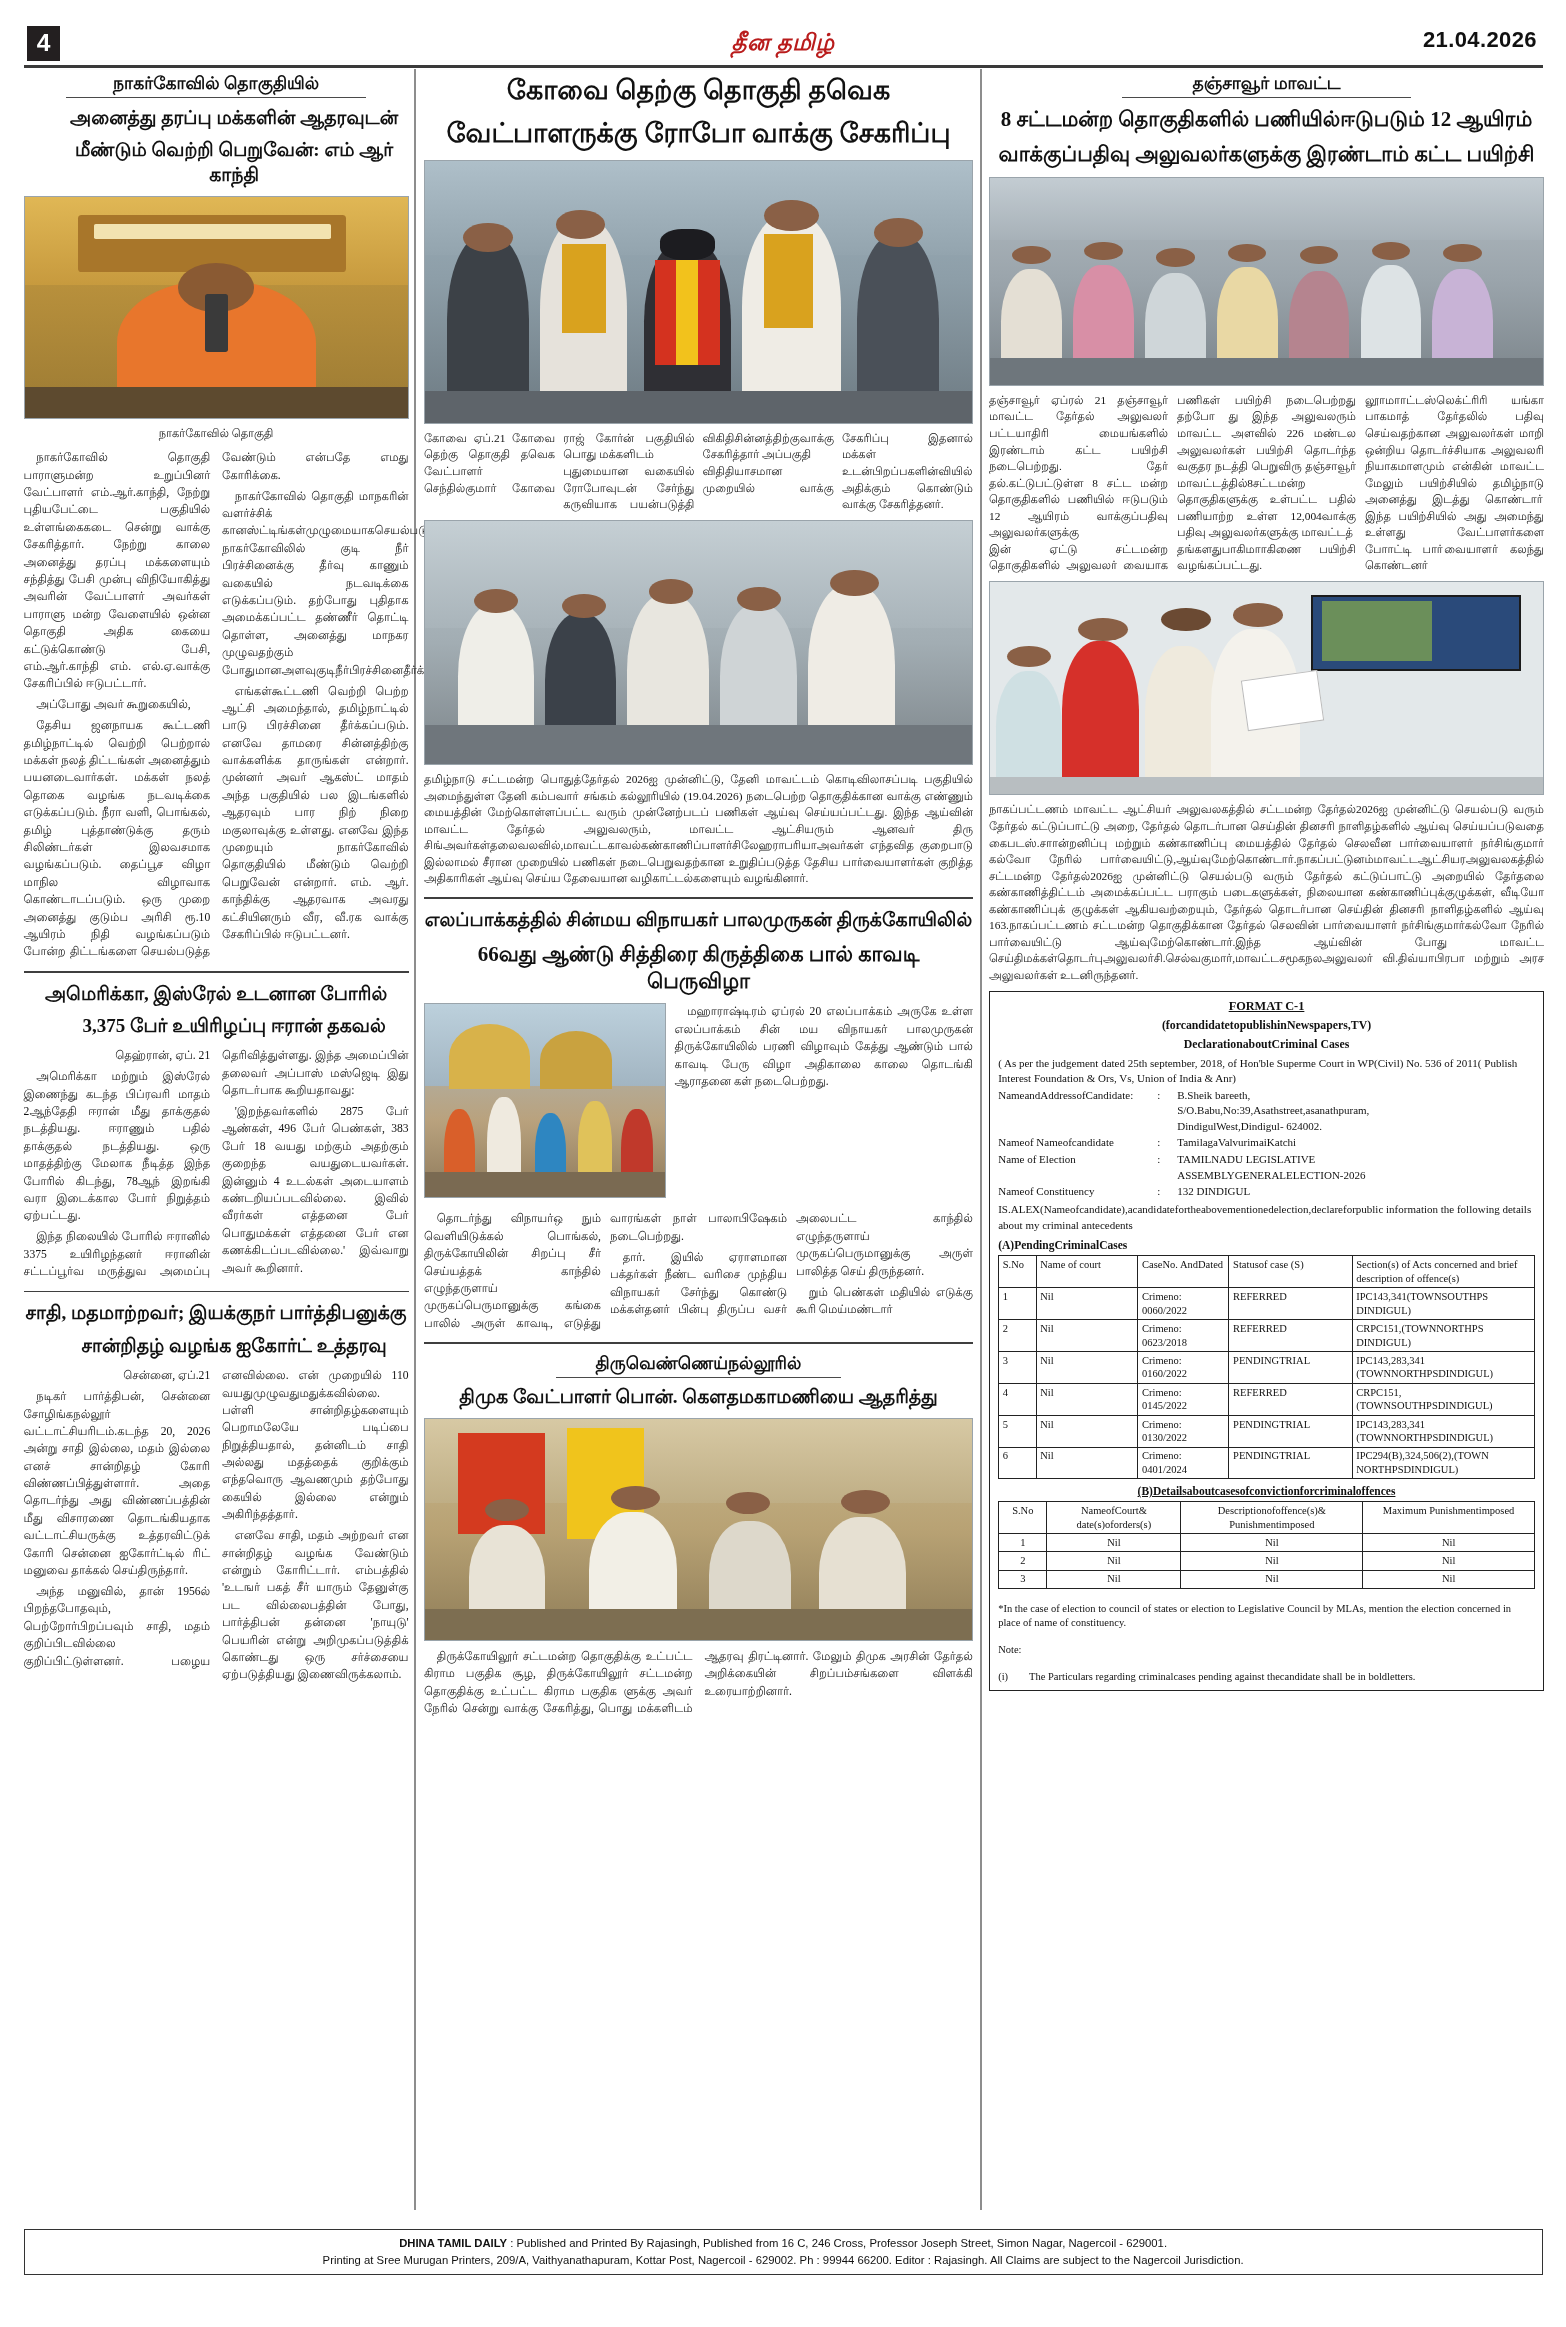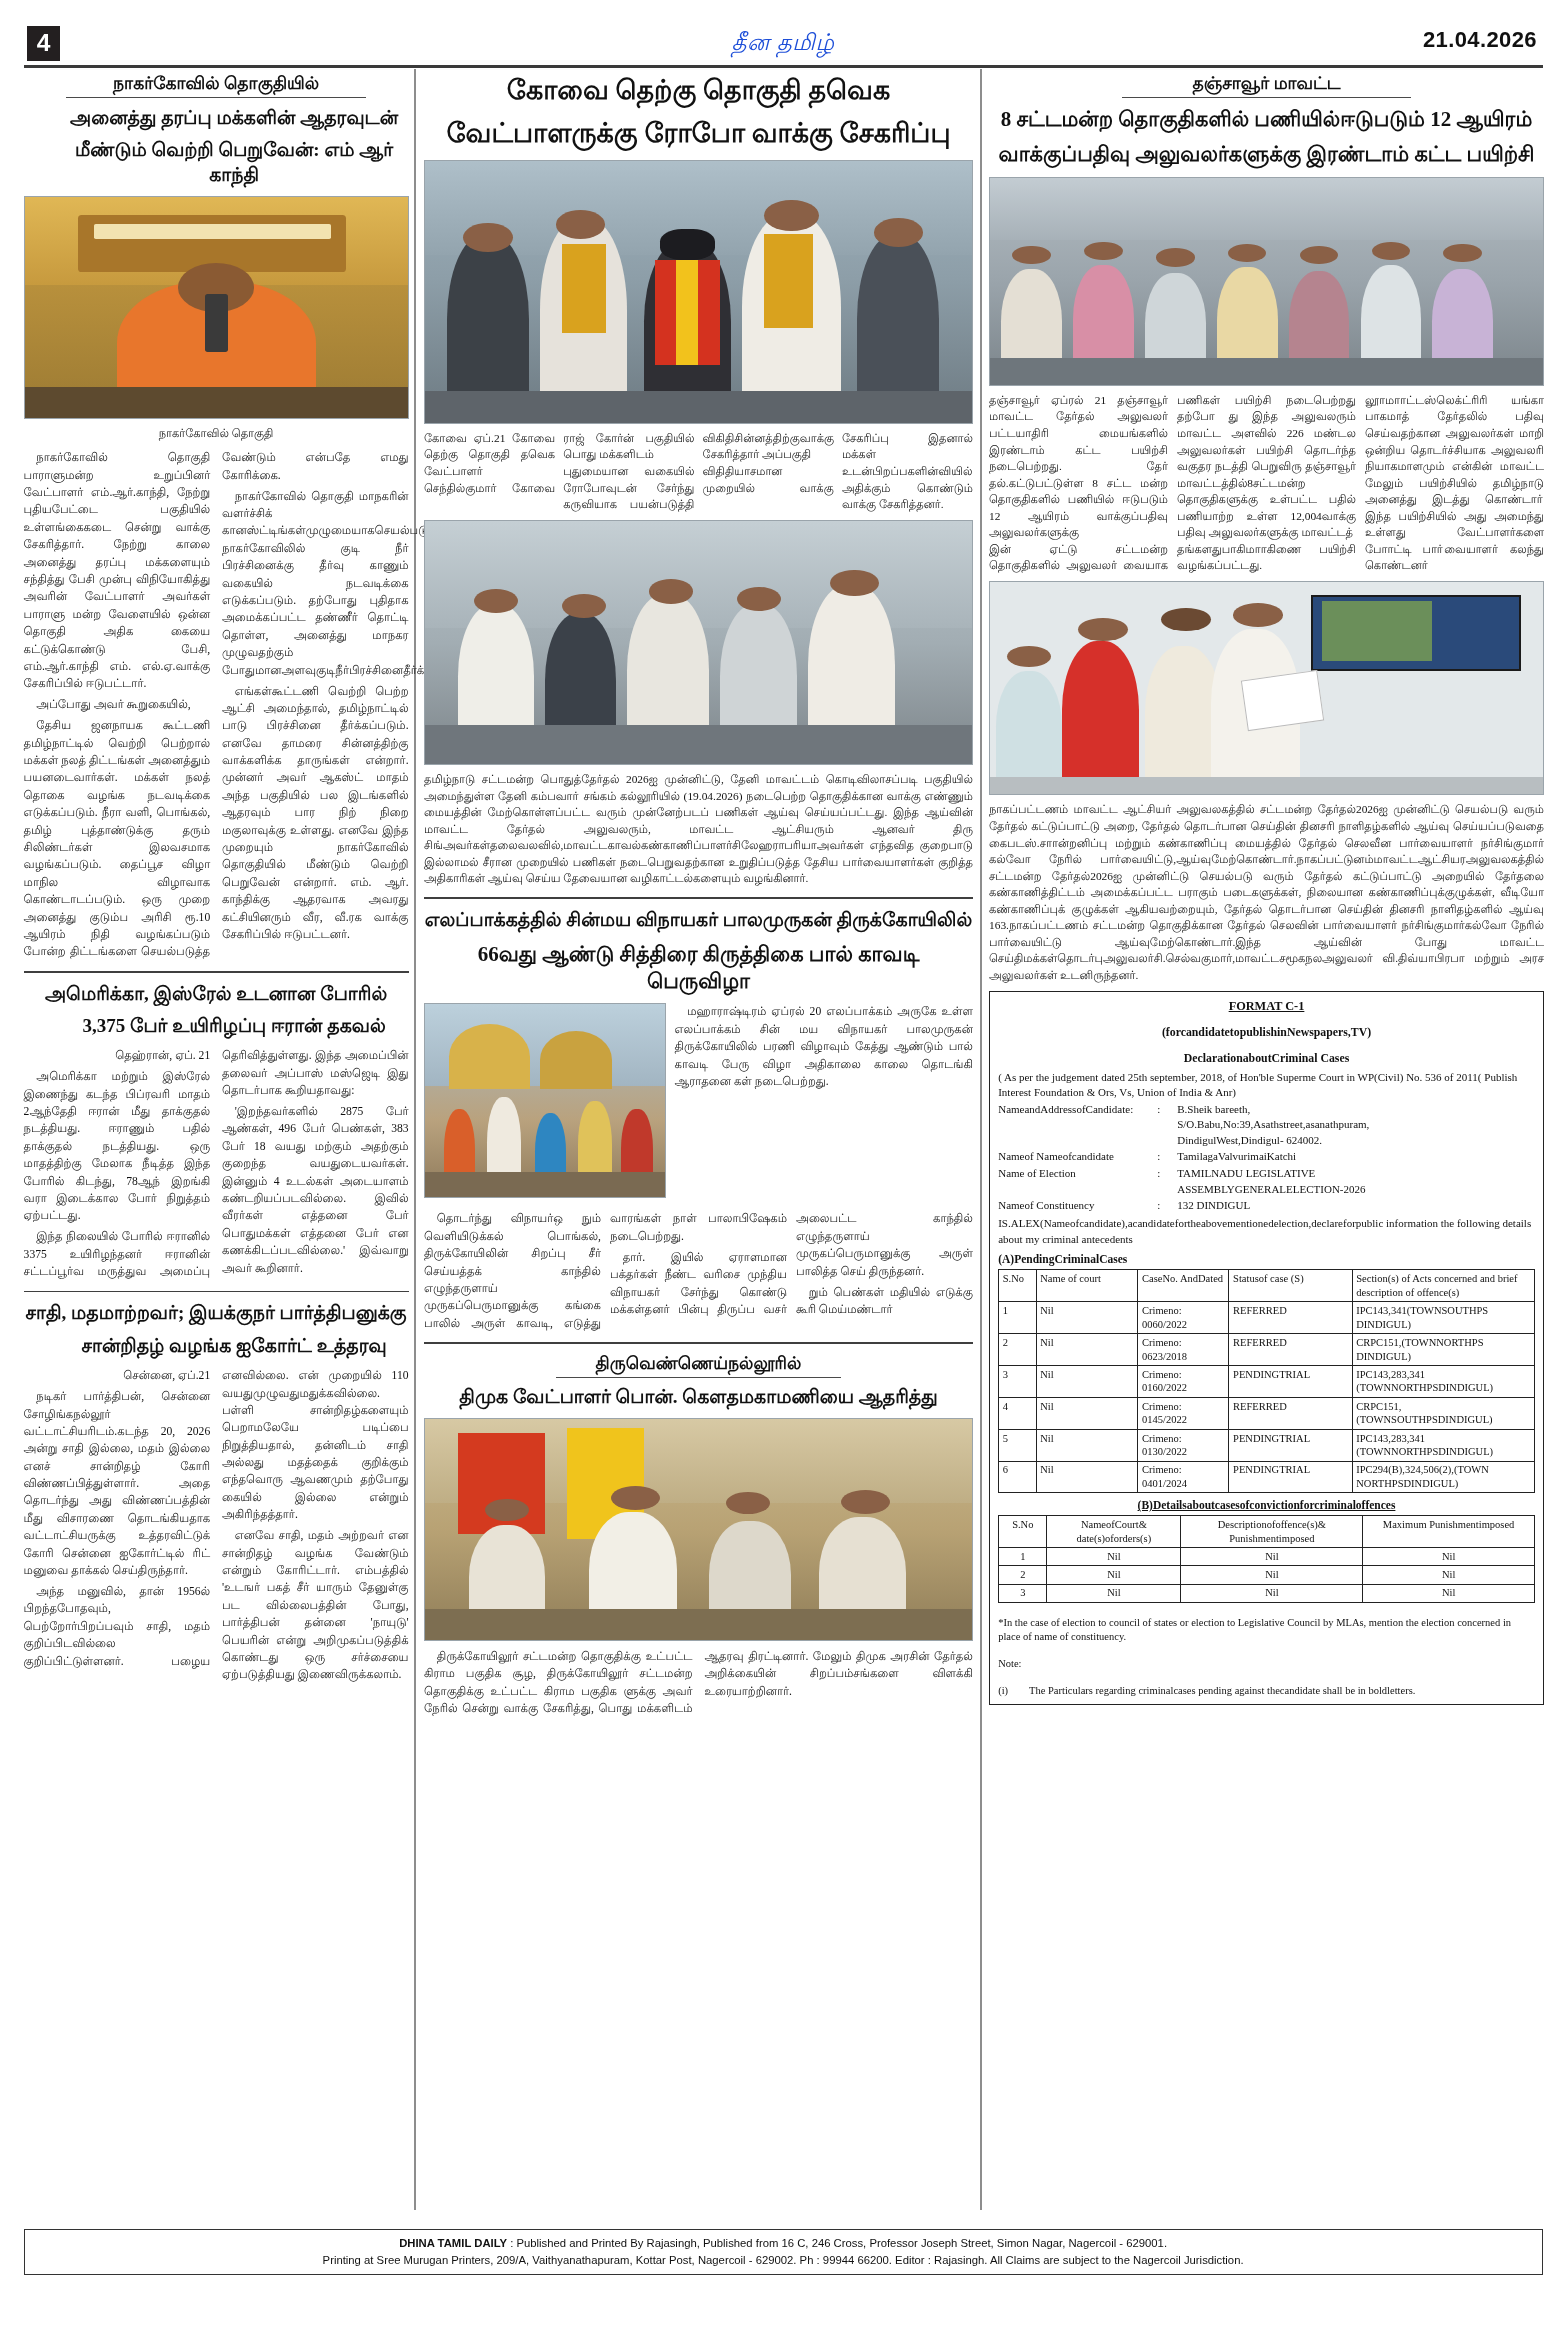--- a/index.html
+++ b/index.html
@@ -14,21 +14,21 @@
   
   .masthead { position:absolute; left:0; top:0; width:1566px; height:65px; }
   .pageno {
     position:absolute; left:27px; top:25.5px;
     width:33px; height:35px; background:#231f20; color:#fff;
     font-family:"Liberation Sans", sans-serif; font-weight:bold; font-size:24.5px;
     display:flex; align-items:center; justify-content:center; line-height:1;
   }
   .mast-title {
     position:absolute; left:0; top:29px; width:1566px; text-align:center;
-    color:#1d4ed8; font-weight:normal; font-size:23px; letter-spacing:0.5px;
+    color:#b91c1c; font-weight:bold; font-size:23px; letter-spacing:0.5px;
     font-family:"Liberation Sans", sans-serif; font-style:italic;
   }
   .mast-date {
     position:absolute; right:29px; top:27px;
     font-family:"Liberation Sans", sans-serif; font-weight:bold; font-size:22px;
     letter-spacing:0.4px;
   }
   .mast-rule { position:absolute; left:23.6px; top:65px; width:1519px; height:2.7px; background:#3a3a3a; }
 
   
@@ -73,21 +73,21 @@
   .body.three { column-count:3; column-gap:9px; }
 
   .divider { height:1.8px; background:#3f3f3f; margin:10px 0 9px 0; }
 
   
   .legalbox {
     border:1.8px solid #222; padding:6.4px 8.2px 5.5px 8.2px;
     font-family:"Liberation Serif", serif; font-size:11px; line-height:1.42;
   }
   .legal-title { text-align:center; font-weight:bold; font-size:12.3px; text-decoration:underline; }
-  .legal-sub   { text-align:center; font-weight:bold; font-size:11.8px; margin-top:9px; }
+  .legal-sub   { text-align:center; font-weight:bold; font-size:11.8px; margin-top:2px; }
   .legal-para  { margin-top:2.7px; text-align:left; }
   .kv { display:flex; margin-top:0.9px; }
   .kv .k { width:159px; flex:0 0 159px; }
   .kv .sep { width:20px; flex:0 0 20px; }
   .kv .v { flex:1; }
   .kv-cont { padding-left:179px; }
   .sec-head { font-weight:bold; text-decoration:underline; text-align:center; margin:3.6px 0 1.8px 0; font-size:11.5px; }
   .sec-head.lft { text-align:left; text-decoration:none; }
 
   table.legal { width:100%; border-collapse:collapse; font-size:10.5px; line-height:1.3; }

